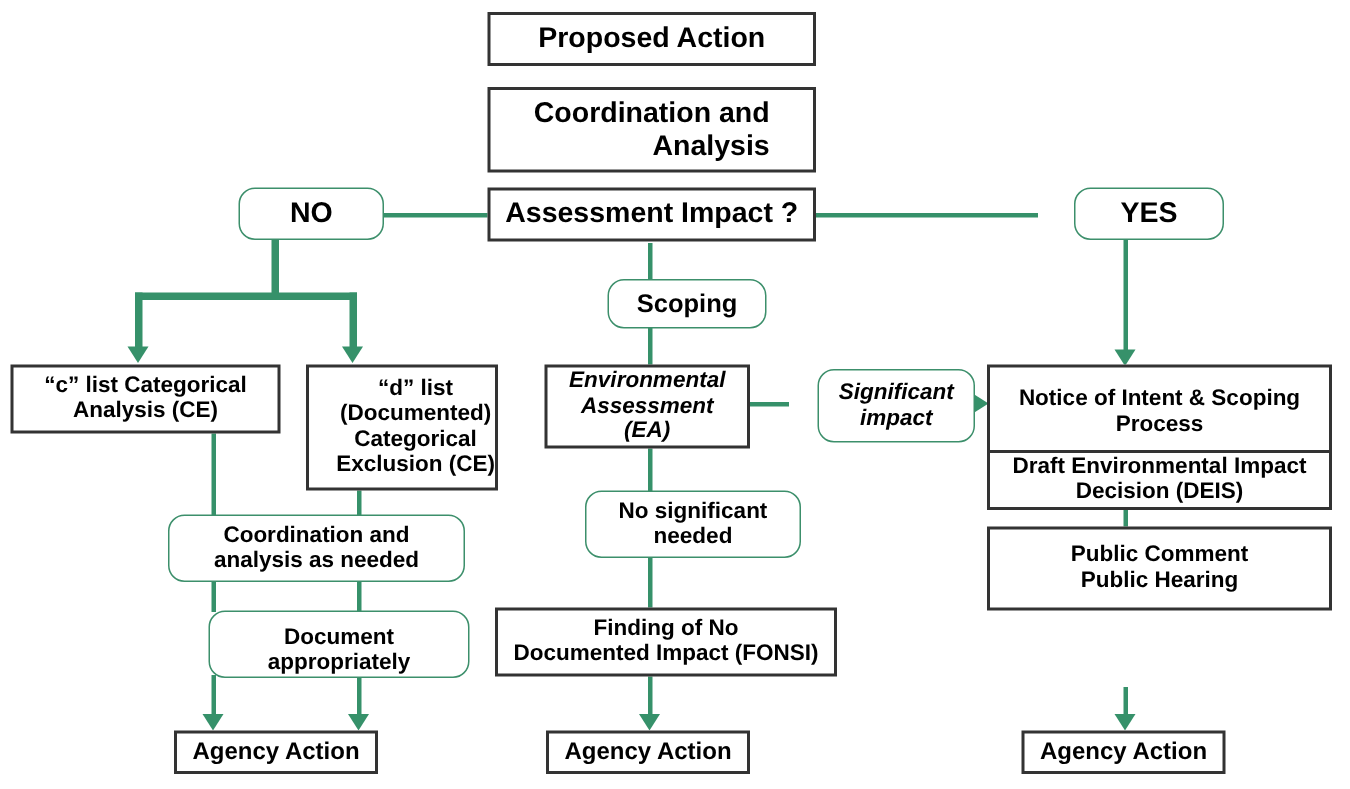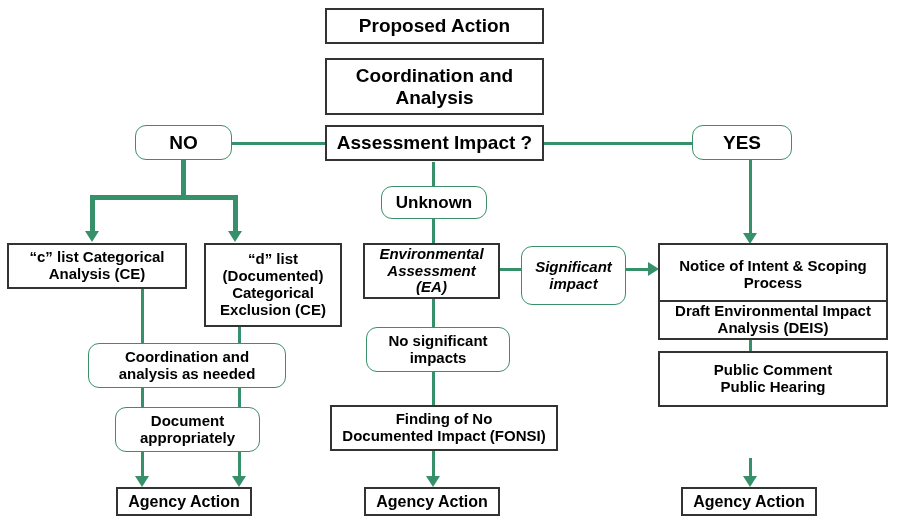--- a/index.html
+++ b/index.html
@@ -35,27 +35,28 @@
   }
   
   .rect {
     border: 2px solid #333333;
     border-radius: 0;
   }
   
   .round {
     border: 1.5px solid #3c8f6b;
     border-radius: 11px;
+    margin-left: 24px;
   }
   
   .t-bold   { font-weight: bold; }
   .t-normal { font-weight: bold; }
   .t-italic { font-weight: bold; font-style: italic; }
 
-  .fs-19 { font-size: 19px; }
+  .fs-19 { font-size: 19px; text-align: right; }
   .fs-17 { font-size: 17px; }
   .fs-16 { font-size: 16px; }
   .fs-15 { font-size: 15px; }
 
   
   .conn {
     position: absolute;
     background: #36916a;
     z-index: 1;
   }
@@ -155,82 +156,82 @@
 
   <div class="node round fs-19 t-bold" style="left:135px; top:125px; width:97px; height:35px;">
     <span class="label">NO</span>
   </div>
 
   <div class="node round fs-19 t-bold" style="left:692px; top:125px; width:100px; height:35px;">
     <span class="label">YES</span>
   </div>
 
   <div class="node round fs-17 t-bold" style="left:381px; top:186px; width:106px; height:33px;">
-    <span class="label">Unknown</span>
+    <span class="label">Scoping</span>
   </div>
 
   <div class="node rect fs-15 t-normal" style="left:7px; top:243px; width:180px; height:46px;">
     <span class="label">“c” list  Categorical
 Analysis (CE)</span>
   </div>
 
-  <div class="node rect fs-15 t-normal" style="left:204px; top:243px; width:138px; height:84px;">
+  <div class="node rect fs-15 t-normal" style="left:204px; top:243px; width:128px; height:84px;justify-content:flex-end;">
     <span class="label">“d” list
 (Documented)
 Categorical
 Exclusion (CE)</span>
   </div>
 
   <div class="node round fs-15 t-normal" style="left:88px; top:343px; width:198px; height:45px;">
     <span class="label">Coordination and
 analysis as needed</span>
   </div>
 
-  <div class="node round fs-15 t-normal" style="left:115px; top:407px; width:145px; height:45px;">
+  <div class="node round fs-15 t-normal" style="left:115px; top:407px; width:174px; height:45px;align-items:flex-end;">
     <span class="label">Document
 appropriately</span>
   </div>
 
   <div class="node rect fs-16 t-normal" style="left:116px; top:487px; width:136px; height:29px;">
     <span class="label">Agency Action</span>
   </div>
 
   <div class="node rect fs-15 t-normal" style="left:363px; top:243px; width:137px; height:56px;font-style:italic;">
     <span class="label">Environmental
 Assessment
 (EA)</span>
   </div>
 
   <div class="node round fs-15 t-normal" style="left:366px; top:327px; width:144px; height:45px;">
     <span class="label">No significant
-impacts</span>
+needed</span>
   </div>
 
   <div class="node rect fs-15 t-normal" style="left:330px; top:405px; width:228px; height:46px;">
     <span class="label">Finding of No
 Documented Impact (FONSI)</span>
   </div>
 
   <div class="node rect fs-16 t-normal" style="left:364px; top:487px; width:136px; height:29px;">
     <span class="label">Agency Action</span>
   </div>
 
-  <div class="node round fs-15 t-italic" style="left:521px; top:246px; width:105px; height:59px;align-items:center;">
+  <div class="node round fs-15 t-italic" style="left:521px; top:246px; width:105px; height:49px;align-items:center;">
     <span class="label">Significant
 impact</span>
   </div>
 
   <div class="node rect fs-15 t-normal" style="left:658px; top:243px; width:230px; height:64px;">
     <span class="label">Notice of Intent &amp; Scoping
 Process</span>
   </div>
 
   <div class="node rect fs-15 t-normal" style="left:658px; top:300px; width:230px; height:40px;">
     <span class="label">Draft Environmental Impact
-Analysis (DEIS)</span>
+Decision (DEIS)</span>
   </div>
 
   <div class="node rect fs-15 t-normal" style="left:658px; top:351px; width:230px; height:56px;">
     <span class="label">Public Comment
 Public Hearing</span>
   </div>
 
 
   <div class="node rect fs-16 t-normal" style="left:681px; top:487px; width:136px; height:29px;">
     <span class="label">Agency Action</span>

